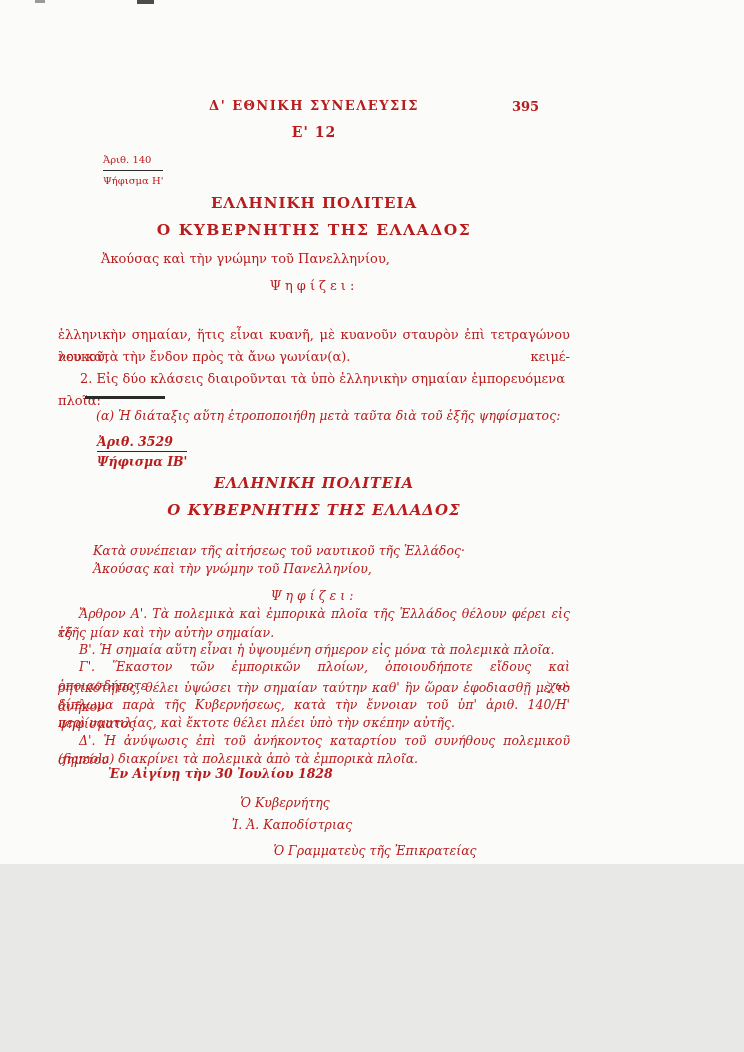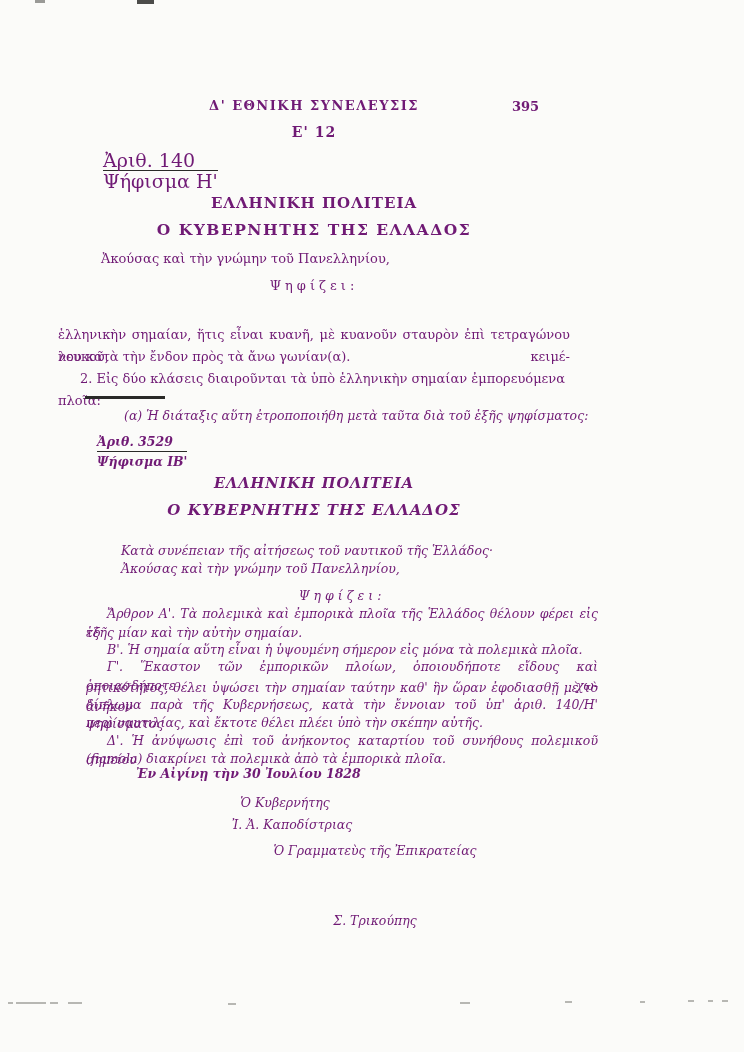--- a/index.html
+++ b/index.html
@@ -1,47 +1,47 @@
 <!DOCTYPE html>
 <html><head>
 <meta charset="utf-8">
 <style>
   html,body { margin:0; padding:0; background:#e8e8e6; }
   .page {
-    position:relative; width:744px; height:1052px;
-    background:#fbfbf9; color:#701a75;
+    position:relative; width:744px; height:864px;
+    background:#fbfbf9; color:#b91c1c;
     font-family:"DejaVu Serif", serif;
     overflow:hidden; margin:0 auto;
   }
   
   .line { position:absolute; left:58px; width:512px; font-size:13px; line-height:22px; }
   .ind  { text-indent:29px; }
   .ind2 { text-indent:22px; }
   .just { text-align:justify; text-align-last:justify; }
 
   .hdr { position:absolute; left:58px; top:98px; width:512px; text-align:center;
          font-size:13px; font-weight:700; letter-spacing:1.5px; }
   .pagenum { position:absolute; left:512px; top:99px; font-size:13px; font-weight:600; }
   .sechead { position:absolute; left:58px; top:124px; width:512px; text-align:center;
              font-size:14px; font-weight:700; letter-spacing:1px; }
 
   .refblock { position:absolute; display:inline-block; }
-  .refblock .rline { font-size:19px; line-height:18px; white-space:nowrap; }
+  .refblock .rline { font-size:10px; line-height:18px; white-space:nowrap; }
   .refrule { border-top:1.5px solid #2a2a28; margin:1px 0 1px 0; }
 
   .h1main { position:absolute; left:58px; top:194px; width:512px; text-align:center;
             font-size:15px; font-weight:700; letter-spacing:1px; }
   .h2main { position:absolute; left:58px; top:220px; width:512px; text-align:center;
             font-size:15.5px; font-weight:700; letter-spacing:1.5px; }
   .votes  { letter-spacing:4px; text-align:center; }
 
   .fnrule { position:absolute; left:85px; top:396px; width:80px; height:2.5px; background:#2a2a28; }
 
   
-  .fn { position:absolute; left:58px; width:512px; font-size:12.5px; font-style:italic; line-height:18.5px;margin-left:28px; }
+  .fn { position:absolute; left:58px; width:512px; font-size:12.5px; font-style:italic; line-height:18.5px; }
   .find { text-indent:21px; }
   .fnh { position:absolute; left:58px; width:512px; text-align:center; font-style:italic;
          font-weight:600; letter-spacing:1px; }
   .fnrefblock .rline { font-size:12.5px; font-style:italic; line-height:17px; white-space:nowrap;font-weight:bold; }
 
   .sig { position:absolute; font-size:12.5px; font-style:italic; line-height:18.5px;
          text-align:center; width:270px; }
 
   .artifact { position:absolute; }
   .dash { position:absolute; height:2px; background:#b7b7b3; }

